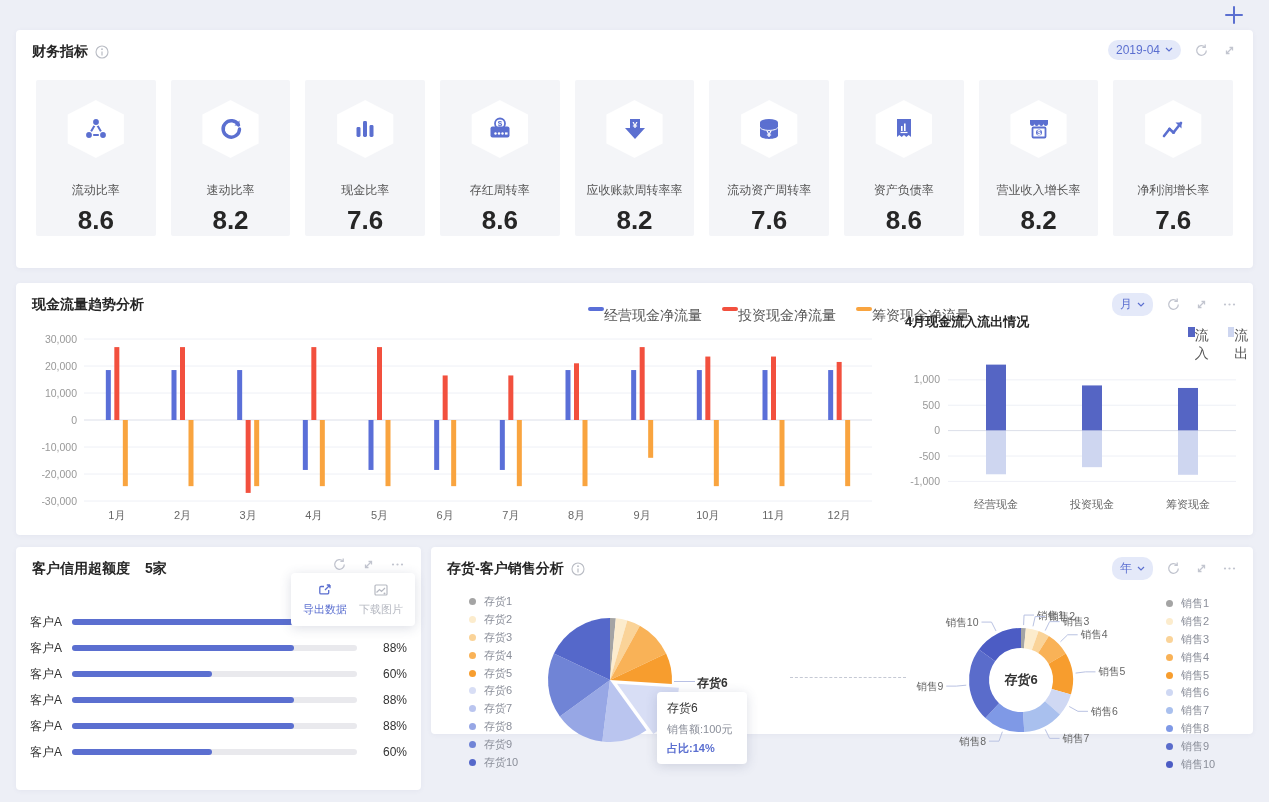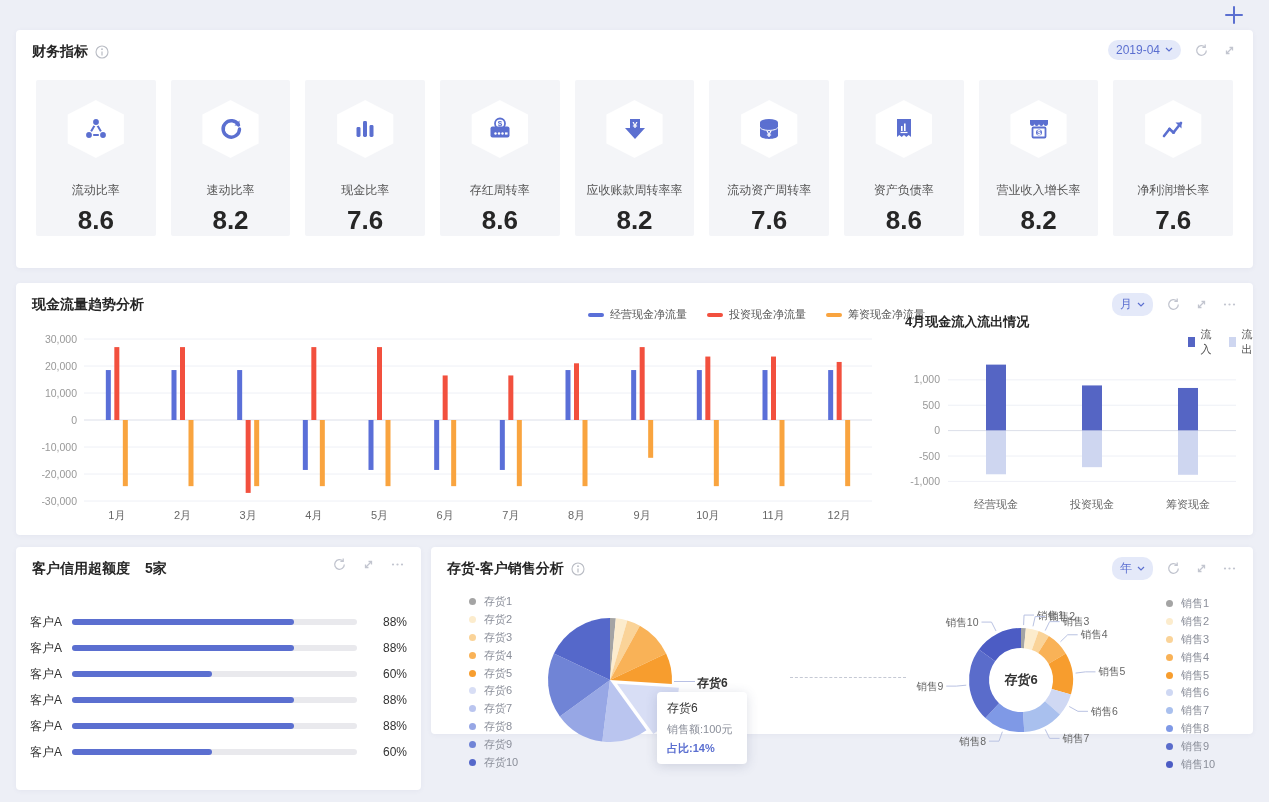--- a/index.html
+++ b/index.html
@@ -21,21 +21,21 @@
   #plus-btn { position:absolute; right:24px; top:4px; width:22px; height:22px; color:#5b6fd0; cursor:pointer; }
   
   #metric-cards { position:absolute; left:20px; right:20px; top:50px; bottom:32px; display:flex; gap:15px; }
   .card { flex:1; background:#f4f5f8; border-radius:2px; display:flex; flex-direction:column; align-items:center; }
   .hex { width:64px; height:72px; margin-top:20px; background:#fff; clip-path:polygon(50% 0,94% 25%,94% 75%,50% 100%,6% 75%,6% 25%); display:flex; align-items:center; justify-content:center; filter:drop-shadow(5px 6px 5px rgba(120,125,150,.28)); }
   .hex svg { width:30px; height:30px; }
   .card-label { margin-top:24px; font-size:12px; color:#555; }
   .card-value { margin-top:6px; font-size:26px; font-weight:bold; color:#262626; }
   
   #main-legend { position:absolute; left:572px; top:24px; display:flex; gap:20px; }
-  .lg-item { display:flex; align-items:center; gap:6px; font-size:11px; color:#555; cursor:pointer; }
+  .lg-item { display:flex; align-items:flex-start; font-size:14px; color:#555; cursor:pointer; }
   .lg-line { width:16px; height:4px; border-radius:2px; }
   #main-chart { position:absolute; left:14px; top:46px; }
   #sub-title { position:absolute; left:889px; top:30px; font-size:13px; font-weight:bold; color:#262626; }
   #sub-legend { position:absolute; left:1128px; top:44px; display:flex; gap:14px;padding-left:44px; }
   .lg-sq { width:10px; height:10px; }
   #sub-chart { position:absolute; left:880px; top:62px; }
   
   #credit-rows { position:absolute; left:14px; right:14px; top:62px; }
   .crow { display:flex; align-items:center; height:26px; }
   .crow-label { width:42px; font-size:12px; color:#333; }
@@ -378,20 +378,37 @@
           </svg>
       </span>
       <span class="hicon">
         <svg viewBox="0 0 15 15">
             <circle cx="3" cy="7.5" r="1.1" fill="currentColor"></circle>
             <circle cx="7.5" cy="7.5" r="1.1" fill="currentColor"></circle>
             <circle cx="12" cy="7.5" r="1.1" fill="currentColor"></circle>
           </svg>
       </span>
     </div>
+    <div id="credit-menu">
+      <div class="menu-item blue">
+        <svg viewBox="0 0 16 16" fill="none">
+          <path d="M7 4.5H4a1.2 1.2 0 0 0-1.2 1.2v5A1.2 1.2 0 0 0 4 11.9h6.5a1.2 1.2 0 0 0 1.2-1.2V8" stroke="#5b6fd0" stroke-width="1.3"></path>
+          <path d="M8 8l5-5M13 3H9.8M13 3v3.2" stroke="#5b6fd0" stroke-width="1.3"></path>
+        </svg>
+        <span>导出数据</span>
+      </div>
+      <div class="menu-item gray">
+        <svg viewBox="0 0 16 16" fill="none">
+          <rect x="2" y="3" width="12" height="10" rx="1" stroke="#b6b9c2" stroke-width="1.2"></rect>
+          <path d="M3.5 10.5l3-3 2 2 3.5-3.5" stroke="#b6b9c2" stroke-width="1.2"></path>
+          <circle cx="11.5" cy="11.5" r="1" fill="#b6b9c2"></circle>
+        </svg>
+        <span>下载图片</span>
+      </div>
+    </div>
     <div id="credit-rows">
         <div class="crow">
           <div class="crow-label">客户A</div>
           <div class="crow-track">
             <div class="crow-fill" style="width: 78%;"></div>
           </div>
           <div class="crow-pct">88%</div>
         </div>
         <div class="crow">
           <div class="crow-label">客户A</div>

